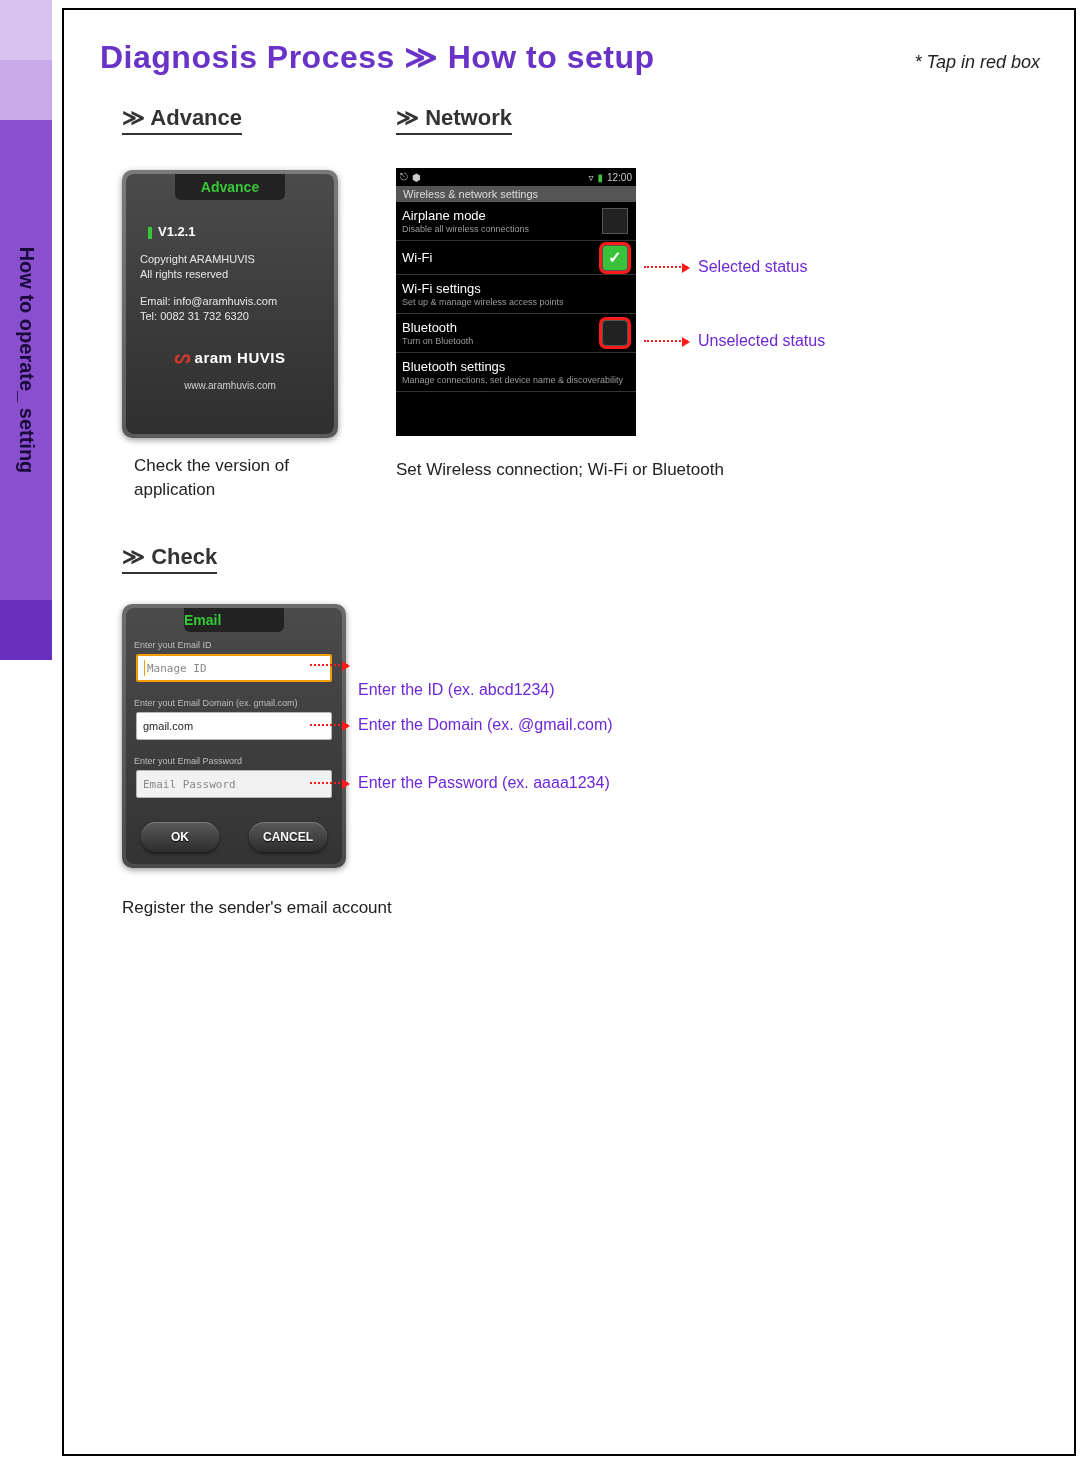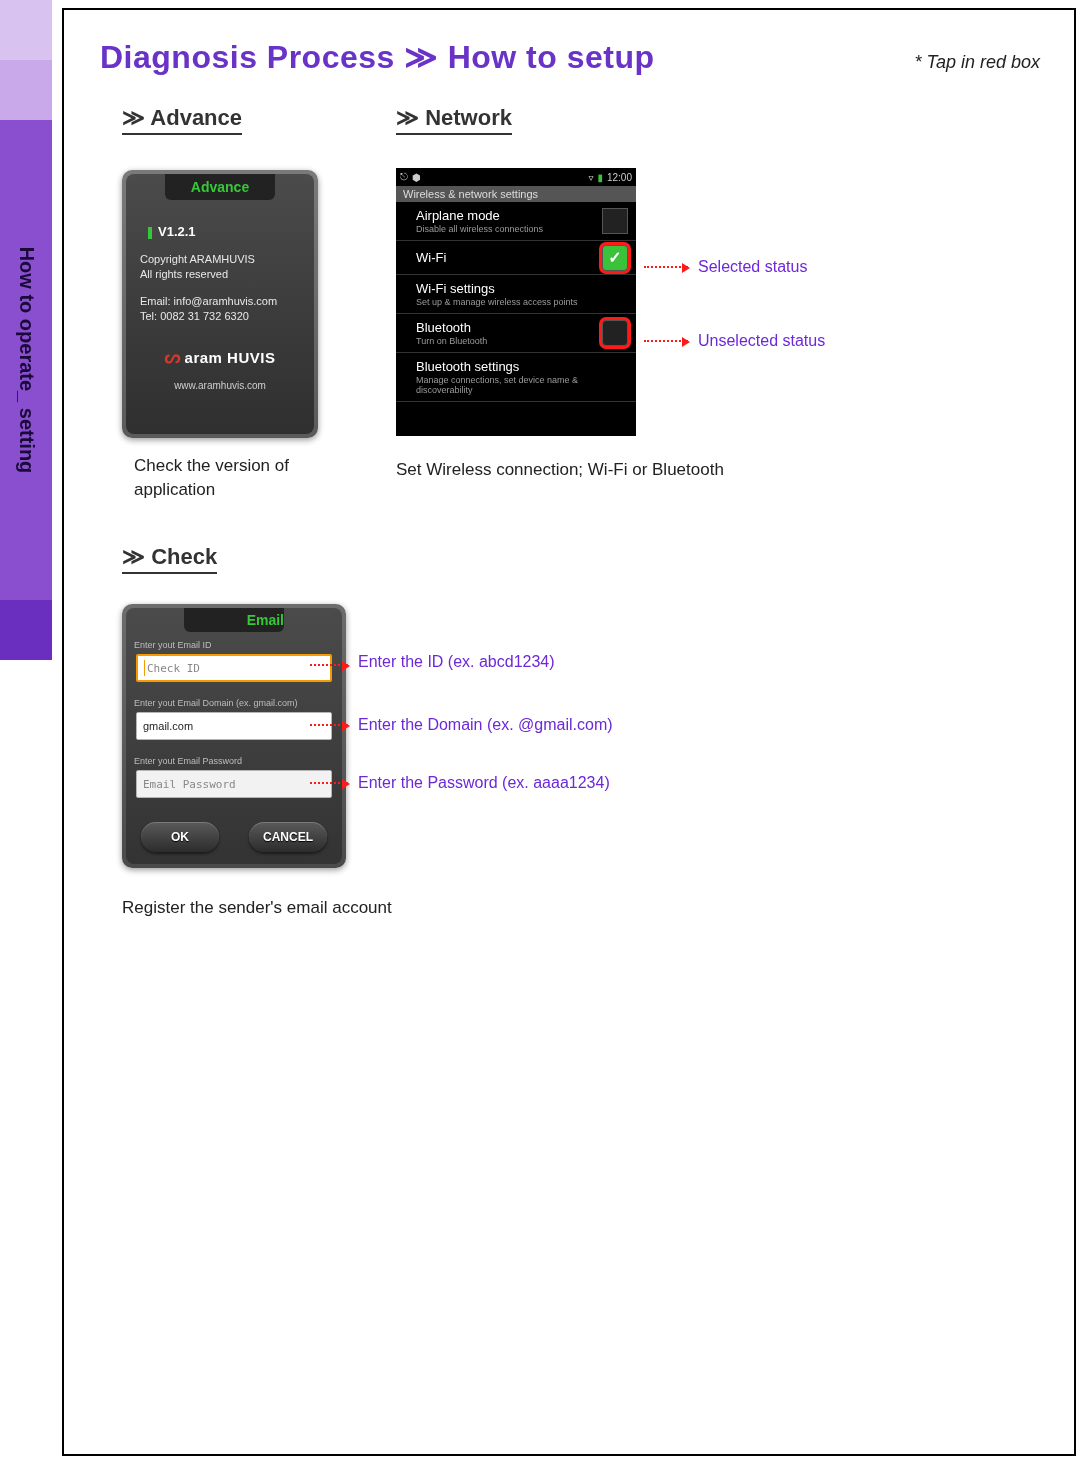--- a/index.html
+++ b/index.html
@@ -70,21 +70,21 @@
     border-bottom: 2px solid #333;
     padding-bottom: 2px;
   }
   .sub-heading.advance { left: 58px; top: 95px; }
   .sub-heading.network { left: 332px; top: 95px; }
   .sub-heading.email   { left: 58px; top: 534px; }
   
   .phone-advance {
     position: absolute;
     left: 58px; top: 160px;
-    width: 196px; height: 268px;
+    width: 216px; height: 268px;
     background: linear-gradient(#7a7a7a,#5a5a5a);
     border-radius: 10px;
     box-shadow: 0 2px 6px rgba(0,0,0,0.4);
     padding: 4px;
   }
   .pa-inner {
     width: 100%; height: 100%;
     background: linear-gradient(#4b4b4b,#2f2f2f);
     border-radius: 8px;
     position: relative;
@@ -144,21 +144,21 @@
     height: 18px; background: #000; display: flex; align-items: center;
     padding: 0 4px; font-size: 10px; color: #ccc;
   }
   .pn-status .right { margin-left: auto; display: flex; gap: 4px; align-items: center; }
   .pn-section-header {
     background: #555; color: #ddd; font-size: 11px;
     padding: 2px 7px;
   }
   .pn-row {
     border-bottom: 1px solid #333;
-    padding: 6px 20px;
+    padding: 6px 6px;
     position: relative;
     min-height: 34px;
     display: flex; flex-direction: column; justify-content: center;
   }
   .pn-row .row-title { color: #fff; font-size: 13px; }
   .pn-row .row-sub { color: #9a9a9a; font-size: 9px; margin-top: 1px; }
   .pn-check {
     position: absolute;
     right: 8px; top: 50%; transform: translateY(-50%);
     width: 26px; height: 26px;
@@ -216,21 +216,21 @@
     border-radius: 8px;
     position: relative;
   }
   .pe-tab {
     position: absolute;
     left: 50%; top: 0;
     transform: translateX(-50%);
     width: 100px; height: 24px;
     background: #222;
     border-radius: 0 0 6px 6px;
-    text-align: right;
+    text-align: left;
     line-height: 24px;
     color: #37c837;
     font-size: 14px;
     font-weight: bold;
   }
   .pe-label {
     position: absolute;
     left: 8px;
     font-size: 9px;
     color: #bdbdbd;
@@ -267,21 +267,21 @@
     background: linear-gradient(#5a5a5a,#2c2c2c);
     border-radius: 16px;
     color: #fff;
     font-size: 12px;
     font-weight: bold;
     display: flex; align-items: center; justify-content: center;
     box-shadow: inset 0 1px 0 rgba(255,255,255,0.2), 0 2px 3px rgba(0,0,0,0.5);
     text-shadow: 0 1px 1px #000;
   }
   
-  .annot.e-id   { left: 294px; top: 643px; }
+  .annot.e-id   { left: 294px; top: 671px; }
   .annot.e-dom  { left: 294px; top: 706px; }
   .annot.e-pw   { left: 294px; top: 764px; }
   .da-eid  { left: 246px; top: 654px; width: 38px; }
   .da-edom { left: 246px; top: 714px; width: 38px; }
   .da-epw  { left: 246px; top: 772px; width: 38px; }
 </style>
 </head>
 <body>
 
 <div class="page">
@@ -373,21 +373,21 @@
 
     <div class="caption cap-network">Set Wireless connection; Wi-Fi or Bluetooth</div>
 
     <div class="phone-email">
       <div class="pe-inner">
         <div class="pe-tab">Email</div>
 
         <div class="pe-label pe-l1">Enter yout Email ID</div>
         <div class="pe-input pe-i1 active">
           <span class="pe-cursor"></span>
-          <span>Check ID</span>
+          <span>Manage ID</span>
         </div>
 
         <div class="pe-label pe-l2">Enter yout Email Domain (ex. gmail.com)</div>
         <div class="pe-input pe-i2">
           <span>gmail.com</span>
         </div>
 
         <div class="pe-label pe-l3">Enter yout Email Password</div>
         <div class="pe-input pe-i3">
           <span>Email Password</span>

